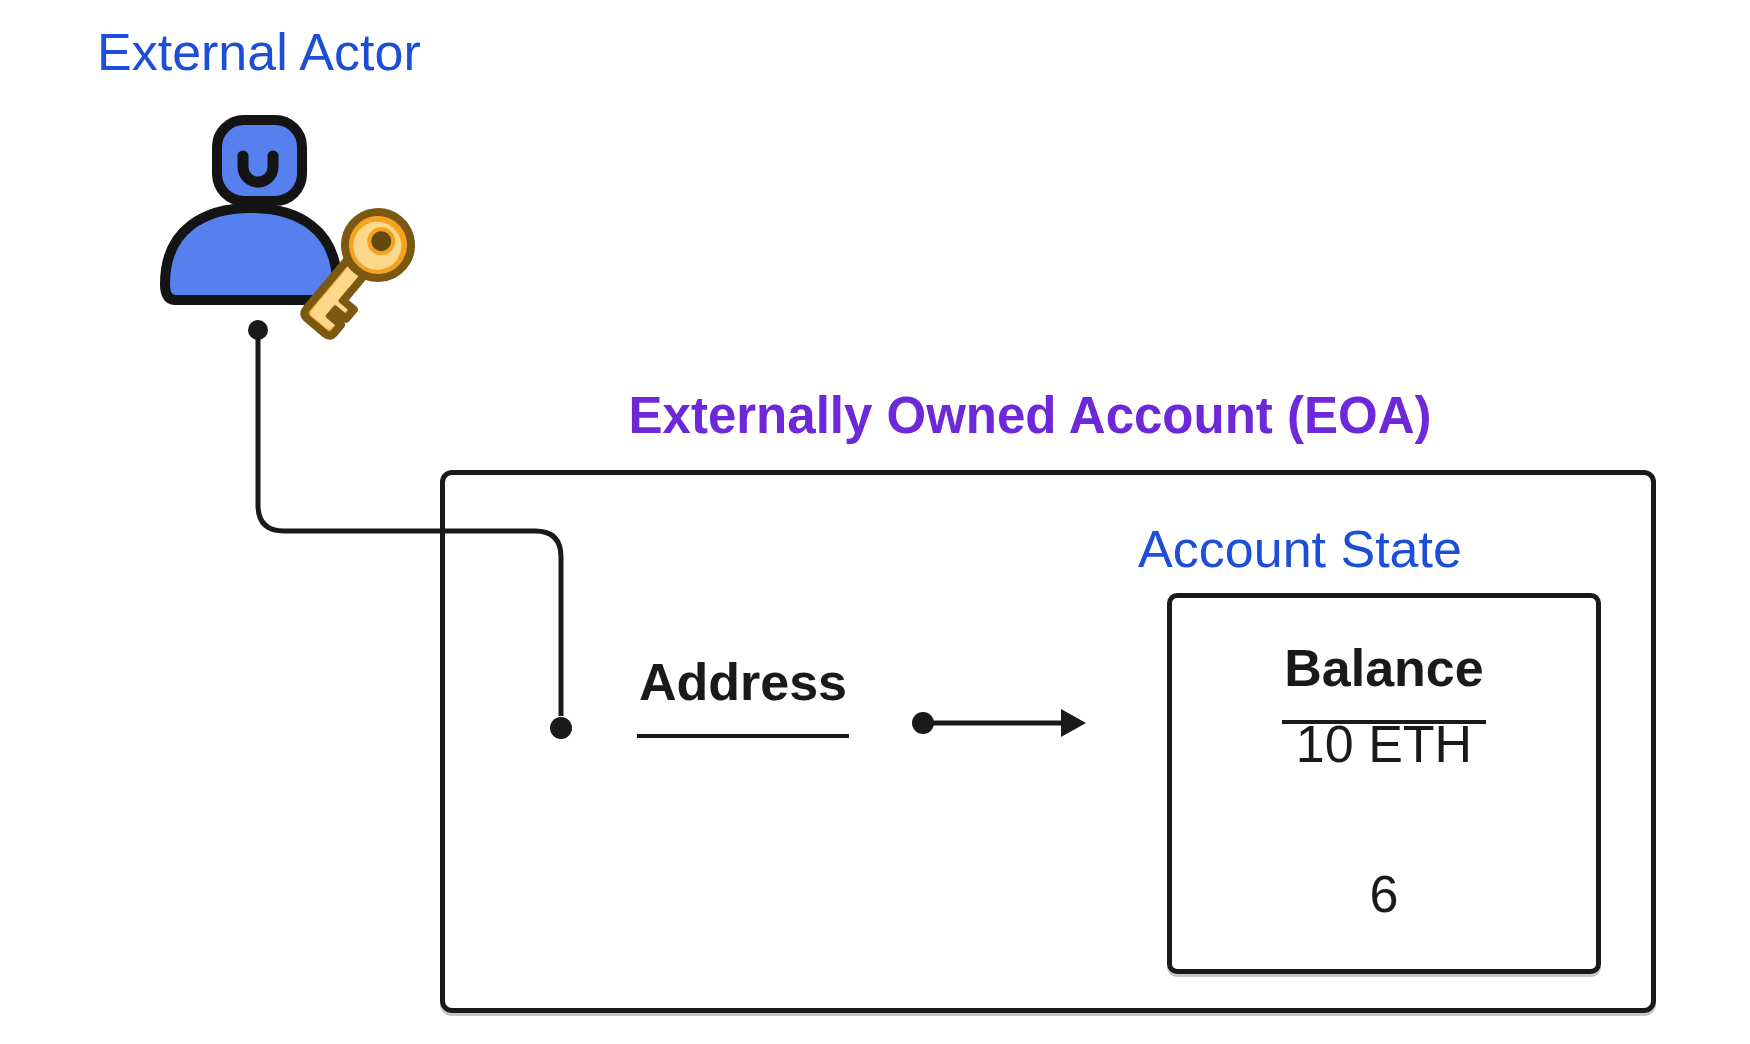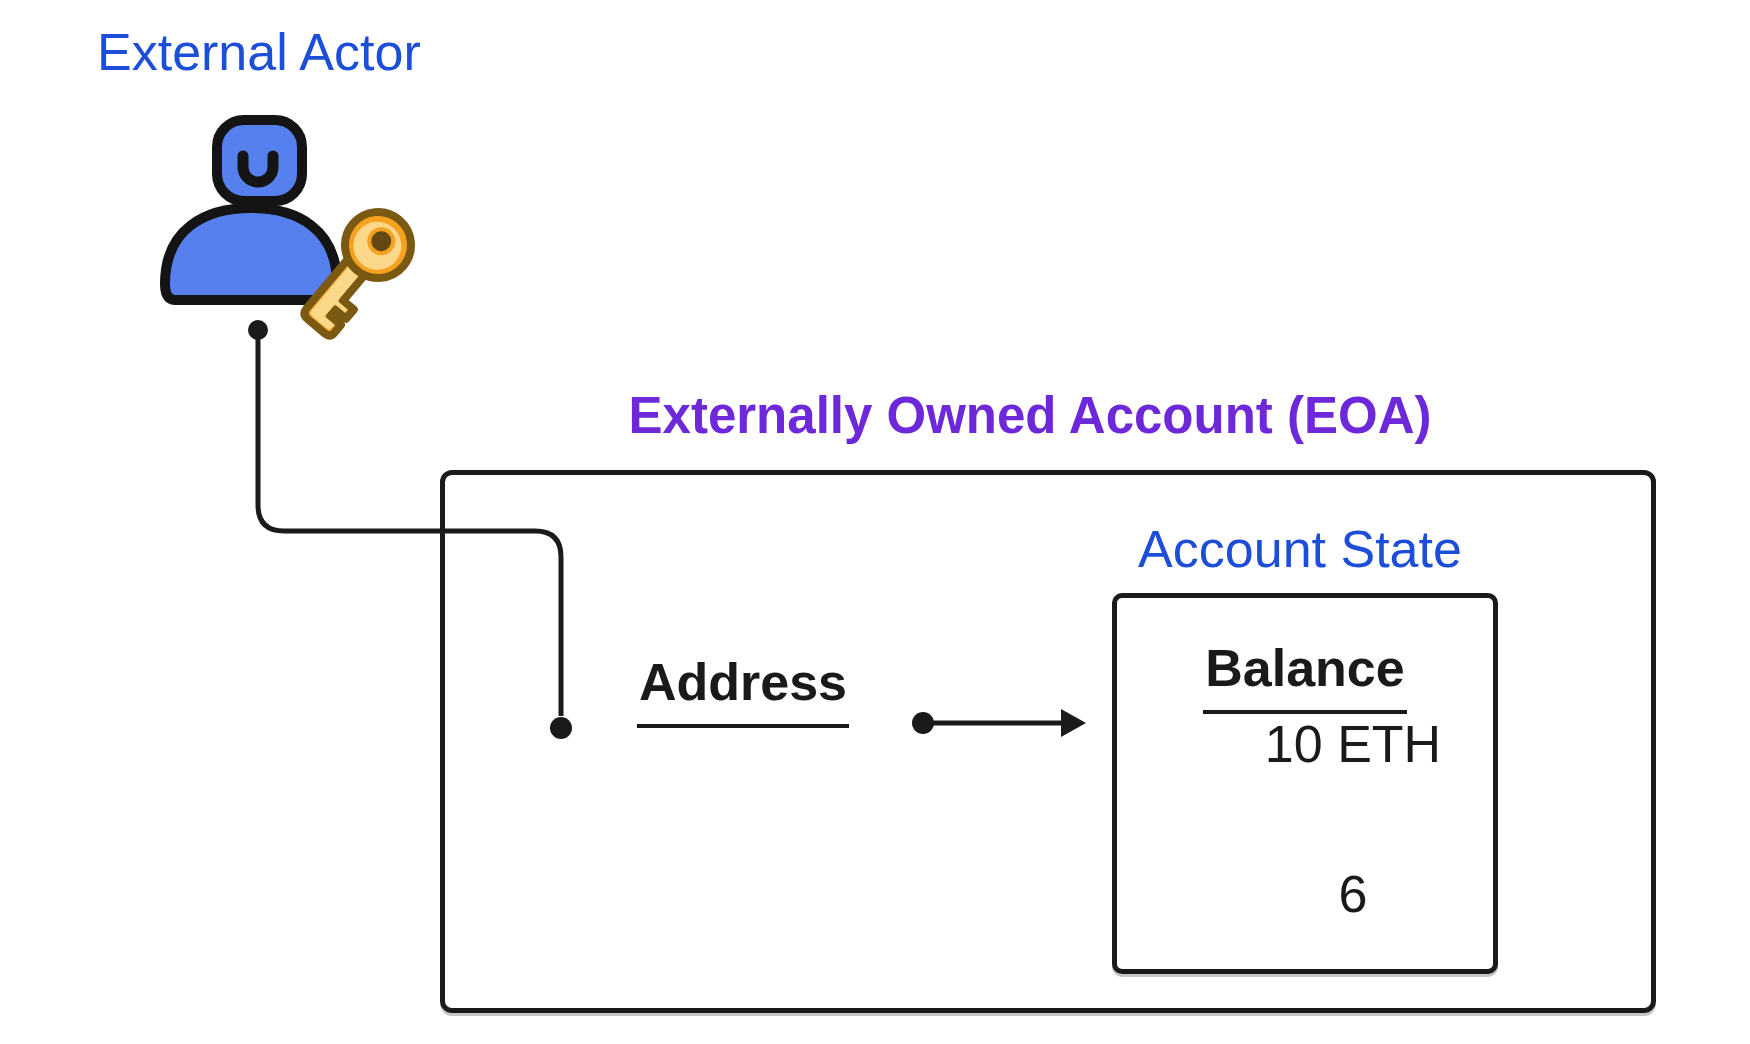--- a/index.html
+++ b/index.html
@@ -31,47 +31,46 @@
   }
   .eoa-box {
     left: 440px; top: 470px;
     width: 1216px; height: 543px;
     border: 5px solid #1a1a1a;
     border-radius: 12px;
     background: transparent;
     box-shadow: 0 3px 0 rgba(26,26,26,0.25);
   }
   .state-box {
-    left: 1112px; top: 593px;
-    width: 386px; height: 381px;
+    left: 1167px; top: 593px;
+    width: 434px; height: 381px;
     border: 5px solid #1a1a1a;
     border-radius: 10px;
     background: #ffffff;
     box-shadow: 0 3px 0 rgba(26,26,26,0.25);
   }
   .state-box .row {
     position: absolute;
     left: 0; width: 100%;
     text-align: center;
     white-space: nowrap;
   }
   .field-label {
     font-size: 52px;
     font-weight: 700;
   }
   .field-label .u, .addr-label .u {
     display: inline-block;
     border-bottom: 4px solid #1a1a1a;
-    padding: 0 2px 14px 2px;
+    padding: 0 2px 24px 2px;
     line-height: 1.05;
   }
   .field-value {
     font-size: 52px;
     font-weight: 400;
-    margin-left: 48px;
   }
   .addr-label {
     left: 543px; top: 652px; width: 400px;
     text-align: center;
     font-size: 52px; font-weight: 700;
     white-space: nowrap;
   }
   .addr-value {
     left: 540px; top: 736px; width: 400px;
     text-align: center;

